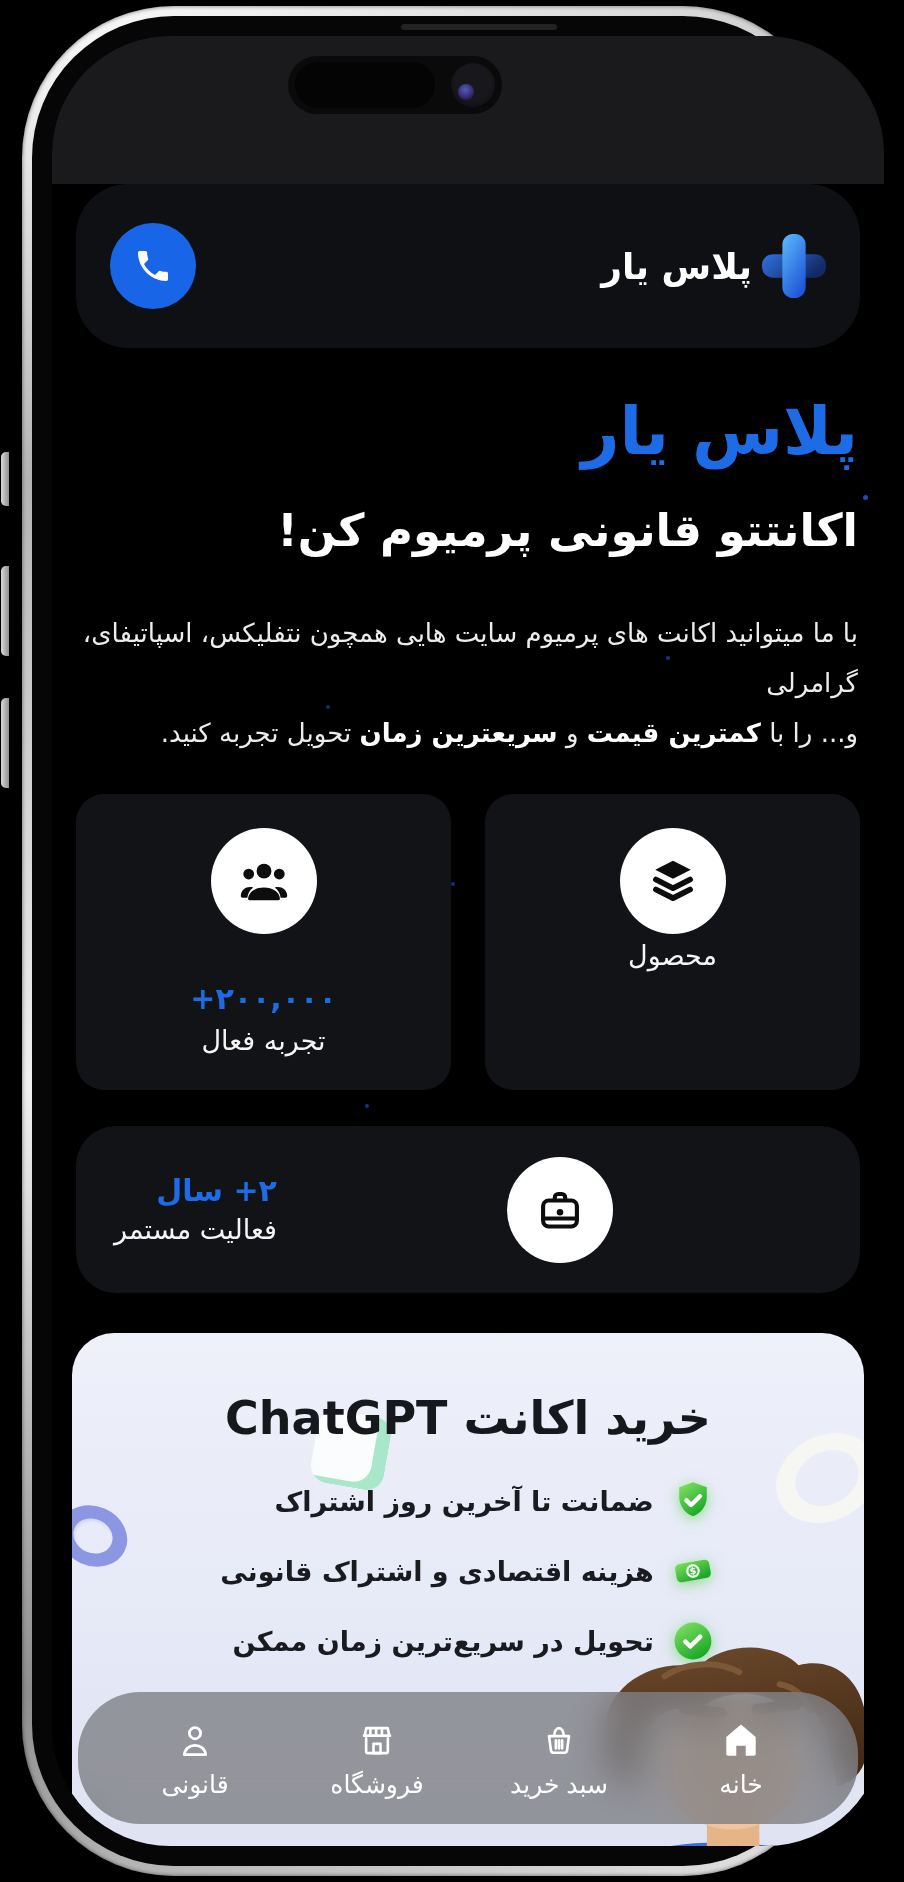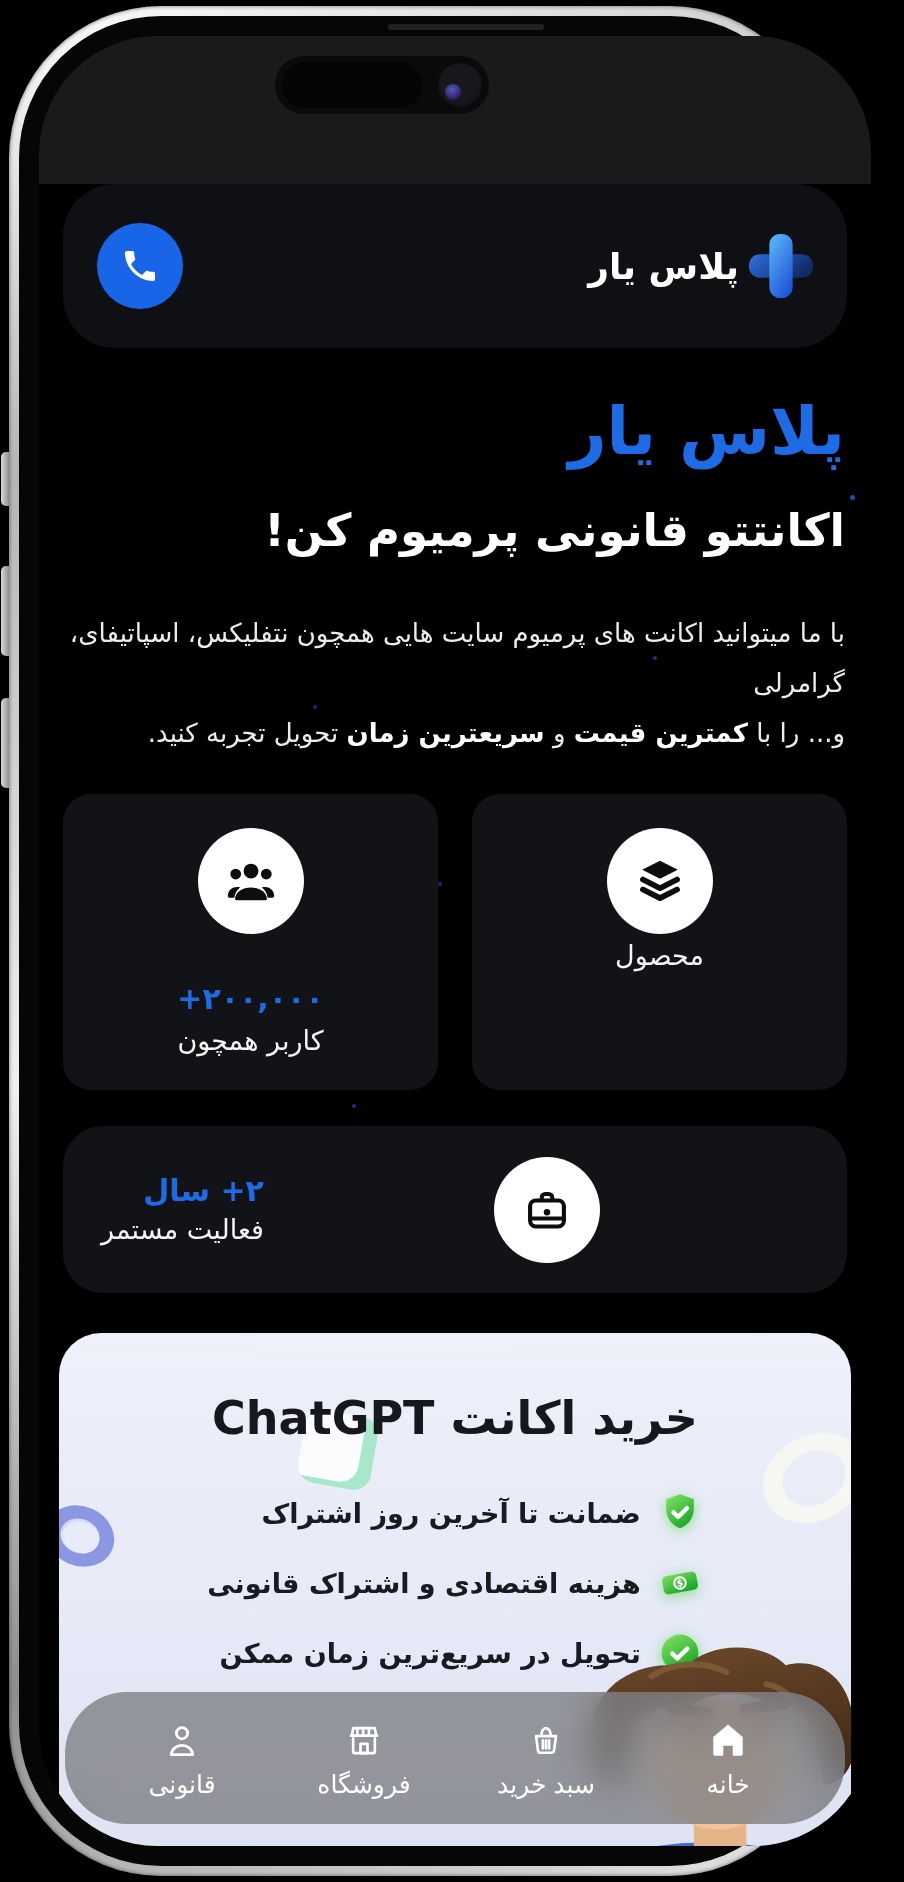--- a/index.html
+++ b/index.html
@@ -8,21 +8,21 @@
     background:#000;
     font-family:"DejaVu Sans",sans-serif;
   }
   
   .side-btn{position:absolute;left:1px;width:8px;border-radius:5px 0 0 5px;
     background:linear-gradient(90deg,#d9d9d9,#8f8f8f);z-index:0;}
   #btn-action{top:452px;height:54px;}
   #btn-vol-up{top:566px;height:90px;}
   #btn-vol-down{top:698px;height:90px;}
   .phone-frame{
-    position:absolute;left:9px;top:6px;width:813px;height:1870px;
+    position:absolute;left:22px;top:6px;width:813px;height:1870px;
     border-radius:152px;z-index:1;
     background:linear-gradient(160deg,#fdfdfd 0%,#b5b5b5 22%,#f0f0f0 50%,#8e8e8e 78%,#e6e6e6 100%);
     box-shadow:inset 0 0 4px rgba(0,0,0,.55);
   }
   .phone-body{
     position:absolute;left:10px;top:10px;right:10px;bottom:10px;
     border-radius:142px;background:#060607;
   }
   .antenna-line{position:absolute;left:369px;top:8px;width:156px;height:6px;border-radius:3px;background:#222;}
   .screen{
@@ -72,21 +72,21 @@
   .exp-text .stat-label{margin-top:2px;text-align:right;}
   
   .promo-card{
     position:relative;margin:40px 20px 0;height:565px;border-radius:42px 42px 0 0;
     background:linear-gradient(180deg,#eef0fa 0%,#e7eaf7 45%,#dde1f1 100%);
     overflow:hidden;cursor:pointer;
   }
   .promo-title{position:relative;z-index:1;margin:55px 0 0;text-align:center;
     color:#17181d;font-size:46px;line-height:60px;font-weight:900;}
   .features{position:relative;z-index:1;display:flex;flex-direction:column;gap:24px;
-    width:max-content;margin:42px auto 0;text-align:center;}
+    width:max-content;margin:30px auto 0;text-align:center;}
   .feature{display:flex;align-items:center;gap:16px;height:46px;}
   .feature-text{color:#1a1b20;font-size:27px;font-weight:800;}
   .glow{filter:drop-shadow(0 3px 7px rgba(70,210,60,.55));}
   
   .decor{position:absolute;z-index:0;}
   .decor-cube{left:242px;top:80px;width:74px;height:74px;border-radius:18px;background:#fbfcfd;
     box-shadow:inset -14px -6px 0 #a9e7cb;transform:rotate(10deg);}
   .decor-torus-right{right:-16px;top:92px;width:66px;height:66px;border-radius:50%;
     border:20px solid #f6f6f2;transform:rotate(-28deg) scaleY(.8);}
   .decor-torus-left{left:-14px;top:168px;width:40px;height:40px;border-radius:50%;
@@ -183,21 +183,21 @@
               <svg width="54" height="54" viewBox="0 0 24 24" fill="#0d0d0d">
                 <circle cx="12" cy="7.6" r="3.3"></circle>
                 <path d="M4.9 19.8c.4-3.1 3.3-4.9 7.1-4.9s6.7 1.8 7.1 4.9c.05.4-.3.7-.7.7H5.6c-.4 0-.75-.3-.7-.7z"></path>
                 <circle cx="5.2" cy="8.9" r="2.4"></circle>
                 <circle cx="18.8" cy="8.9" r="2.4"></circle>
                 <path d="M1.7 18.3c.3-2.2 1.9-3.6 4.1-3.6.5 0 1 .07 1.4.2-1.5 1.1-2.4 2.7-2.6 4.5H2.4c-.4 0-.76-.35-.7-.7z"></path>
                 <path d="M22.3 18.3c-.3-2.2-1.9-3.6-4.1-3.6-.5 0-1 .07-1.4.2 1.5 1.1 2.4 2.7 2.6 4.5h2.2c.4 0 .76-.35.7-.7z"></path>
               </svg>
             </div>
             <div class="stat-value">۲۰۰,۰۰۰+</div>
-            <div class="stat-label">کاربر همچون</div>
+            <div class="stat-label">تجربه فعال</div>
           </div>
         </div>
 
         <div class="exp-card">
           <div class="icon-circle">
             <svg width="52" height="52" viewBox="0 0 24 24">
               <rect x="4.2" y="7.6" width="15.6" height="12" rx="2.6" fill="none" stroke="#0d0d0d" stroke-width="1.9"></rect>
               <path d="M9.6 7.4V6.2c0-.9.7-1.6 1.6-1.6h1.6c.9 0 1.6.7 1.6 1.6v1.2" fill="none" stroke="#0d0d0d" stroke-width="1.9"></path>
               <path d="M4.4 15.9h15.2" stroke="#0d0d0d" stroke-width="1.9"></path>
               <circle cx="12" cy="13" r="1.5" fill="#0d0d0d"></circle>

